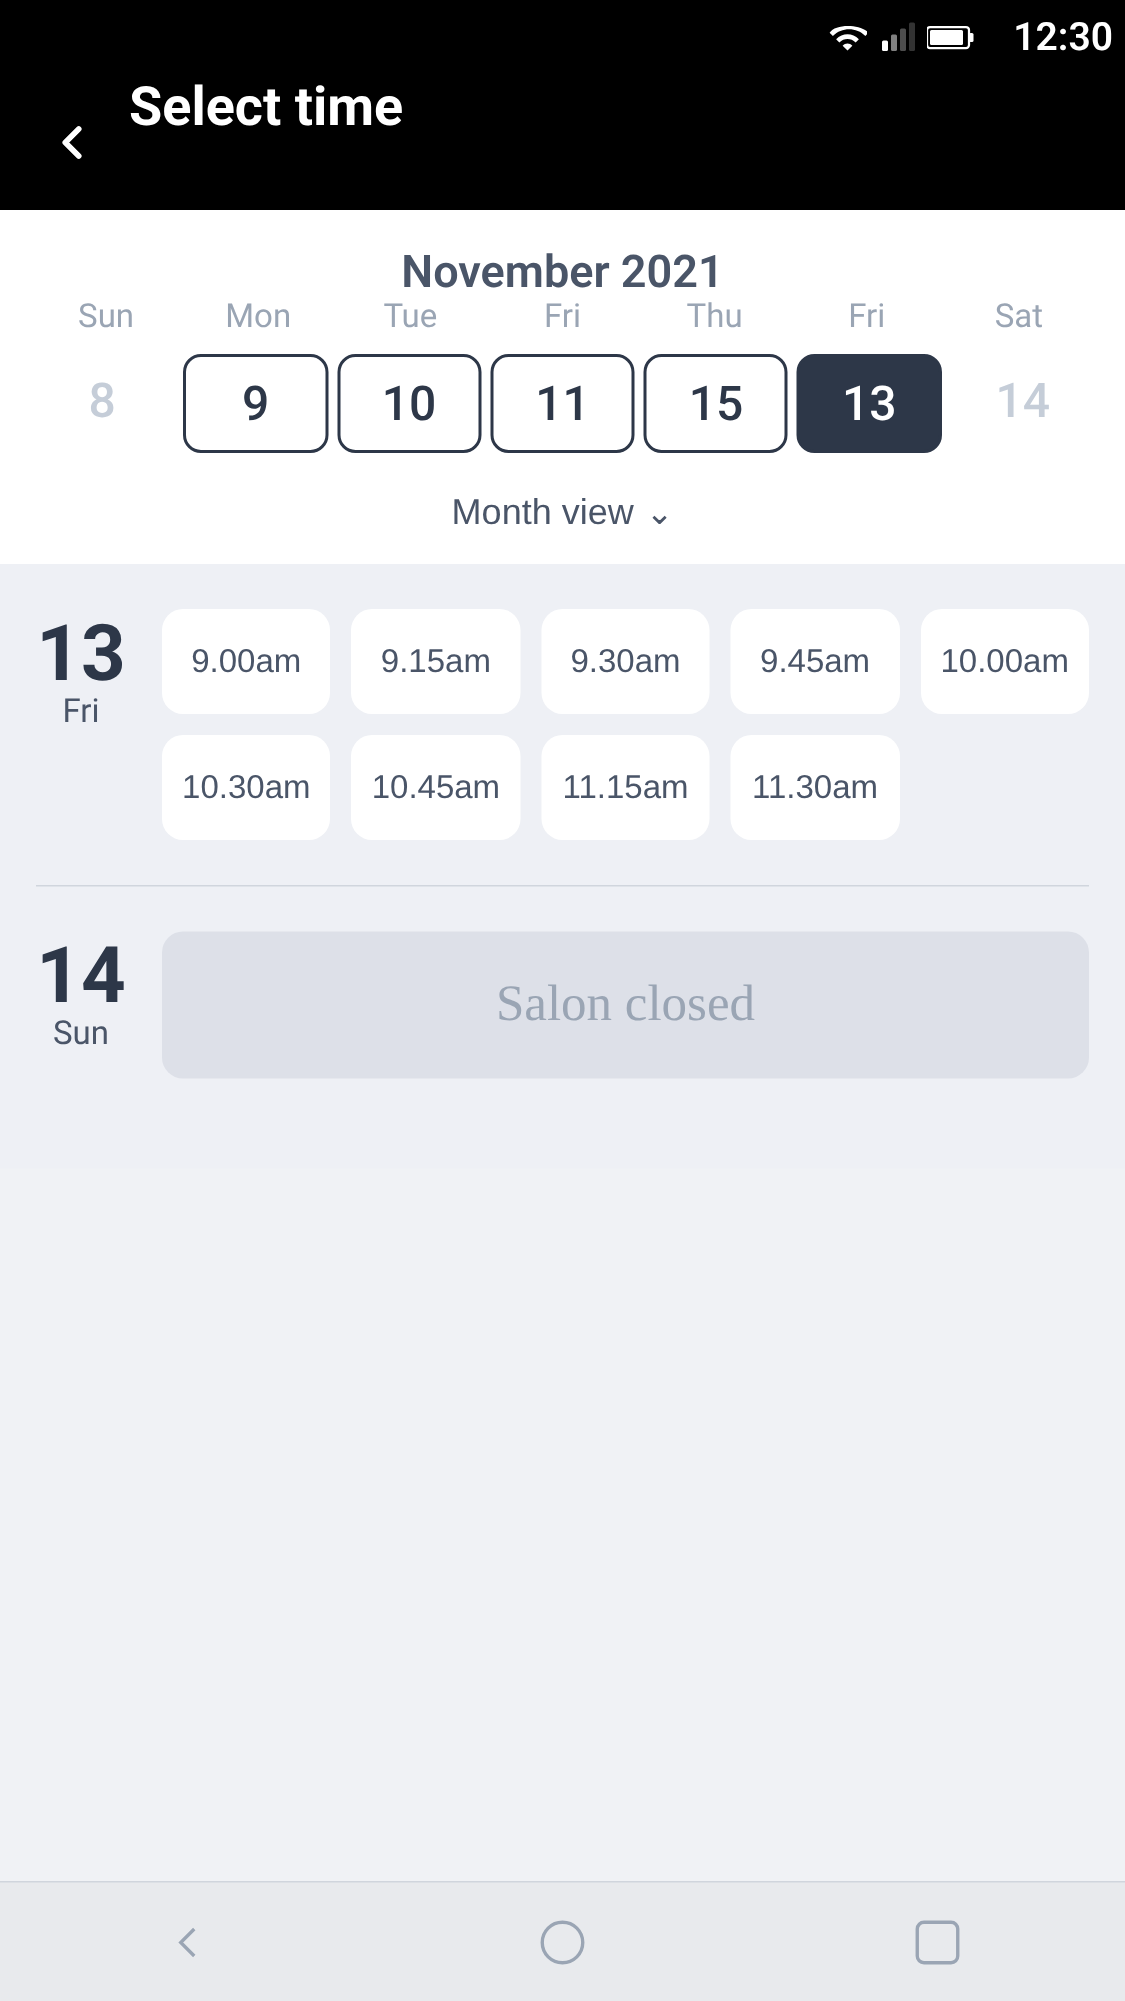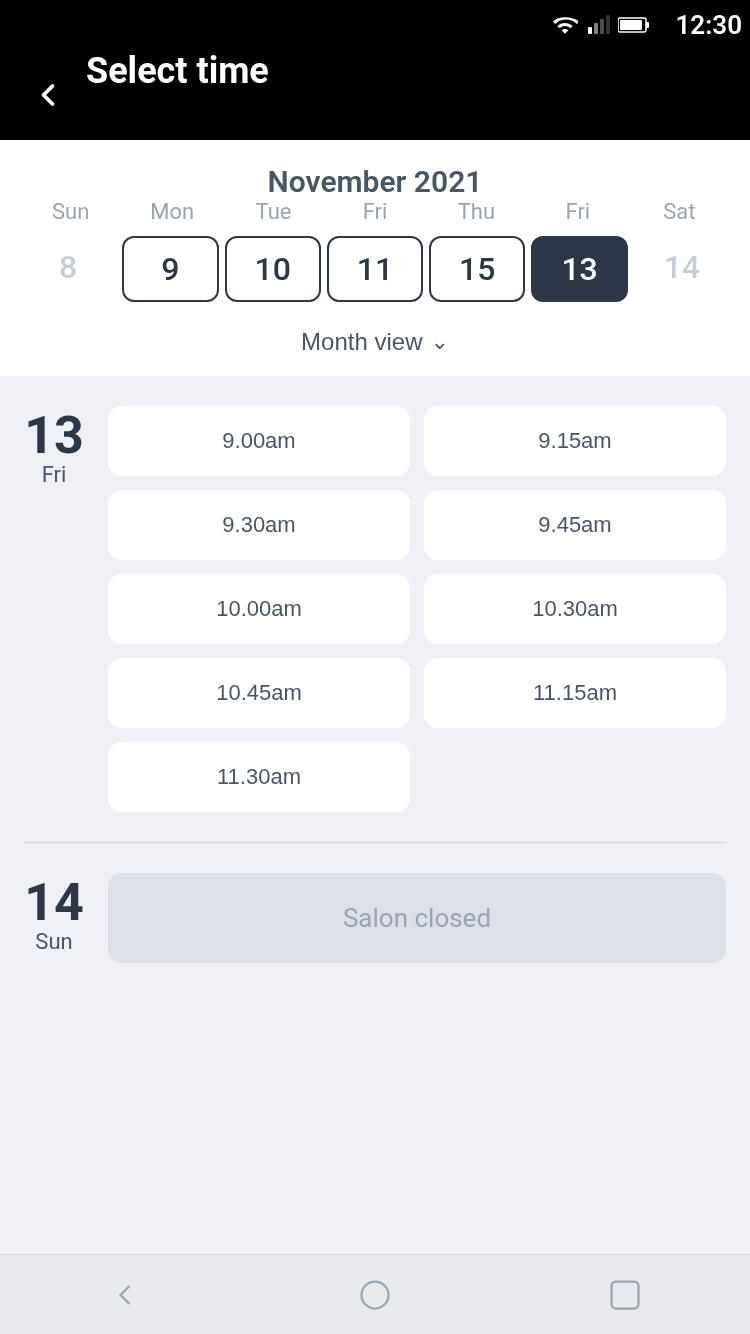--- a/index.html
+++ b/index.html
@@ -157,21 +157,21 @@
       line-height: 1;
     }
     .day-name {
       font-size: 22px;
       color: #4a5568;
       font-weight: 400;
     }
     .slots-grid {
       flex: 1;
       display: grid;
-      grid-template-columns: repeat(2, 1fr);
+      grid-template-columns: repeat(5, 1fr);
       gap: 14px;
     }
     .slot-btn {
       background: #fff;
       border: none;
       border-radius: 14px;
       padding: 22px 8px;
       font-size: 22px;
       color: #4a5568;
       cursor: pointer;
@@ -190,22 +190,23 @@
       display: flex;
       gap: 24px;
       padding: 0 0 30px;
     }
     .salon-closed-box {
       flex: 1;
       background: #dde0e8;
       border-radius: 14px;
       padding: 30px 20px;
       text-align: center;
-      font-size: 26px;
+      font-size: 34px;
       color: #9aa5b4;
+      font-family: Liberation Serif, serif;
     }
 
     
     .bottom-nav {
       position: fixed;
       bottom: 0;
       left: 0;
       width: 750px;
       height: 80px;
       background: #e8eaed;

